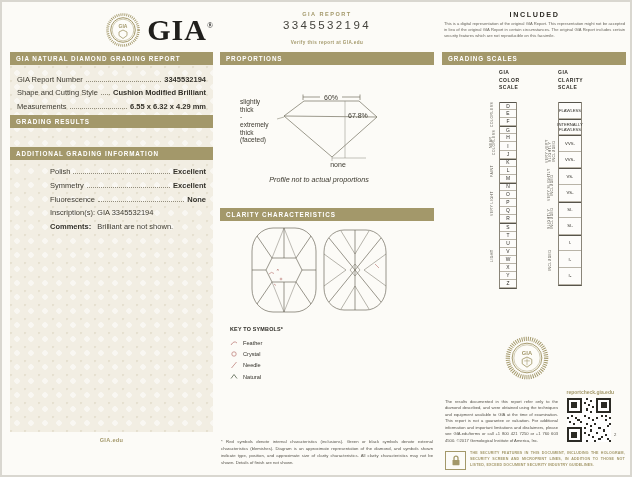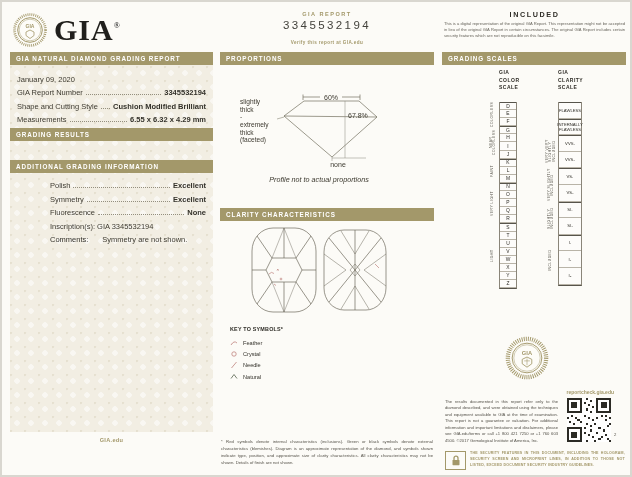--- a/index.html
+++ b/index.html
@@ -5,38 +5,38 @@
   * { box-sizing: border-box; margin: 0; padding: 0; }
   html,body { width:632px; height:477px; }
   body { font-family:"Liberation Sans", sans-serif; background:#e9e7e1; position:relative; overflow:hidden; }
   .page { position:absolute; inset:0; background:#fcfbf7; border:2px solid #d9d7d0; }
 
   .bar { height:13px; background:var(--gold,#a3986a); color:#fff; font-size:6.3px; font-weight:bold;
          letter-spacing:.9px; line-height:13.5px; padding-left:6px; white-space:nowrap; }
 
   
   .col-left { position:absolute; left:8px; top:6px; width:203px; }
-  .logo-row { height:44px; display:flex; align-items:center; gap:6px; padding-left:2px; }
+  .logo-row { height:44px; display:flex; align-items:center; gap:6px; padding-left:2px;justify-content:flex-end; }
   .wordmark { font-family:"Liberation Serif", serif; font-weight:bold; font-size:30px; color:#201f1c; letter-spacing:1px; line-height:1; }
   .reg { font-size:8px; vertical-align:12px; font-family:"Liberation Serif", serif; }
   .panel { height:380px; background-color:var(--panel-bg,#f2eee3);
            background-image:
              radial-gradient(circle at 7px 7px, rgba(255,255,255,.55) 2.5px, transparent 3px),
              radial-gradient(circle at 0 0, rgba(186,174,140,.22) 2px, transparent 2.6px);
            background-size:14px 14px; overflow:hidden; }
   .sect { padding:5px 7px 0 7px; }
   .sect3 { padding-top:3px;padding-left:40px; }
   .bar2 { margin-top:4px; }
   .bar3 { margin-top:19px; }
   .row { display:flex; align-items:flex-end; height:13.6px; font-size:7.5px; color:#3e3b31; }
   .row .lbl { white-space:nowrap;text-align:right; }
   .row .dots { flex:1; border-bottom:1px dotted #948f7e; margin:0 3px 2px 3px; min-width:4px; }
   .row .val { font-weight:bold; color:#33312a; white-space:nowrap; }
   .plain { display:flex; align-items:flex-end; height:13.6px; font-size:7.5px; color:#3e3b31; }
-  .plain .b { font-weight:normal; margin-right:14px; color:#33312a; }
+  .plain .b { font-weight:bold; margin-right:6px; color:#33312a; }
   .gia-edu { margin-top:5px; text-align:center; font-size:5.6px; font-weight:bold; color:var(--gold,#a3986a); letter-spacing:.3px; }
 
   
   .col-mid { position:absolute; left:218px; top:6px; width:214px; height:465px; }
   .mid-head { position:absolute; top:3px; left:0; right:0; text-align:center; }
   .mh-title { font-size:5.6px; color:var(--gold,#a3986a); font-weight:bold; letter-spacing:1.5px; }
   .mh-num { font-size:11.5px; color:#43423c; letter-spacing:2.4px; margin-top:2px; }
   .mh-verify { margin-top:9px; font-size:4.6px; color:var(--gold,#a3986a); font-weight:bold; letter-spacing:.4px; }
   .bar-prop { position:absolute; top:44px; left:0; right:0; }
   .prop-wrap { position:absolute; top:79px; left:0; width:214px; height:86px; }
@@ -89,23 +89,20 @@
         <circle cx="18" cy="18" r="10.8" fill="none" stroke="#a3986a" stroke-width="0.5"></circle>
         <text x="18" y="16" font-size="5" text-anchor="middle" fill="#a3986a" font-family="Liberation Serif, serif" font-weight="bold">GIA</text>
         <path d="M18,18 l4,2 v3.5 l-4,3 l-4,-3 v-3.5 z" fill="none" stroke="#a3986a" stroke-width="0.8"></path>
       </svg>
       <div><span class="wordmark">GIA</span><span class="reg">®</span></div>
     </div>
 
     <div class="panel">
       <div class="bar">GIA NATURAL DIAMOND GRADING REPORT</div>
       <div class="sect">
-        <div class="plain">
-            <span>January 09, 2020</span>
-          </div>
         <div class="row">
             <span class="lbl">GIA Report Number</span>
             <span class="dots"></span>
             <span class="val">3345532194</span>
           </div>
         <div class="row">
             <span class="lbl">Shape and Cutting Style</span>
             <span class="dots"></span>
             <span class="val">Cushion Modified Brilliant</span>
           </div>
@@ -133,21 +130,21 @@
         <div class="row">
             <span class="lbl">Fluorescence</span>
             <span class="dots"></span>
             <span class="val">None</span>
           </div>
         <div class="plain">
             <span>Inscription(s): GIA 3345532194</span>
           </div>
         <div class="plain">
             <span class="b">Comments:</span>
-            <span>Symmetry are not shown.</span>
+            <span>Brilliant are not shown.</span>
           </div>
       </div>
     </div>
 
     <div class="gia-edu">GIA.edu</div>
   </div>
 
   <div class="col-mid">
     <div class="mid-head">
       <div class="mh-title">GIA REPORT</div>

